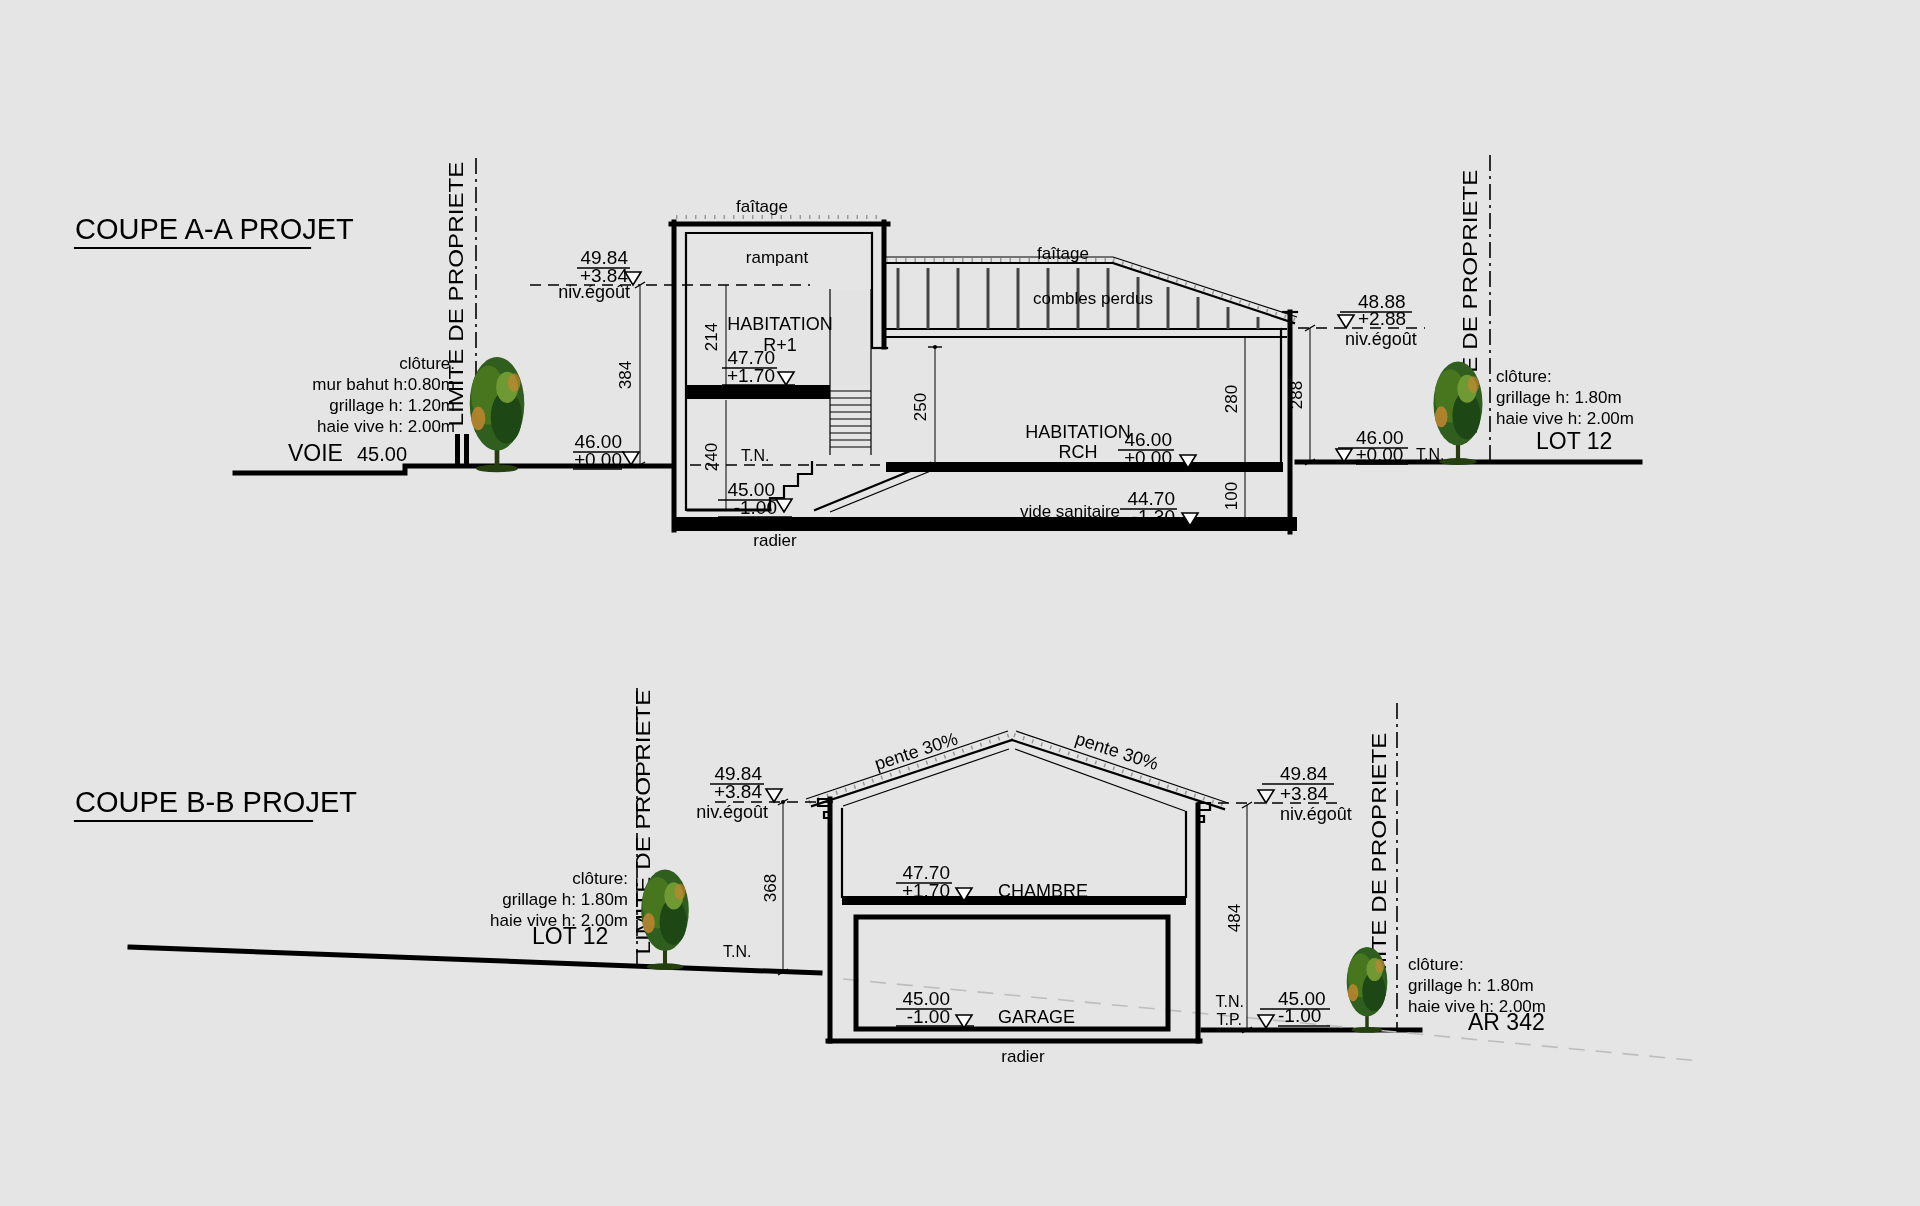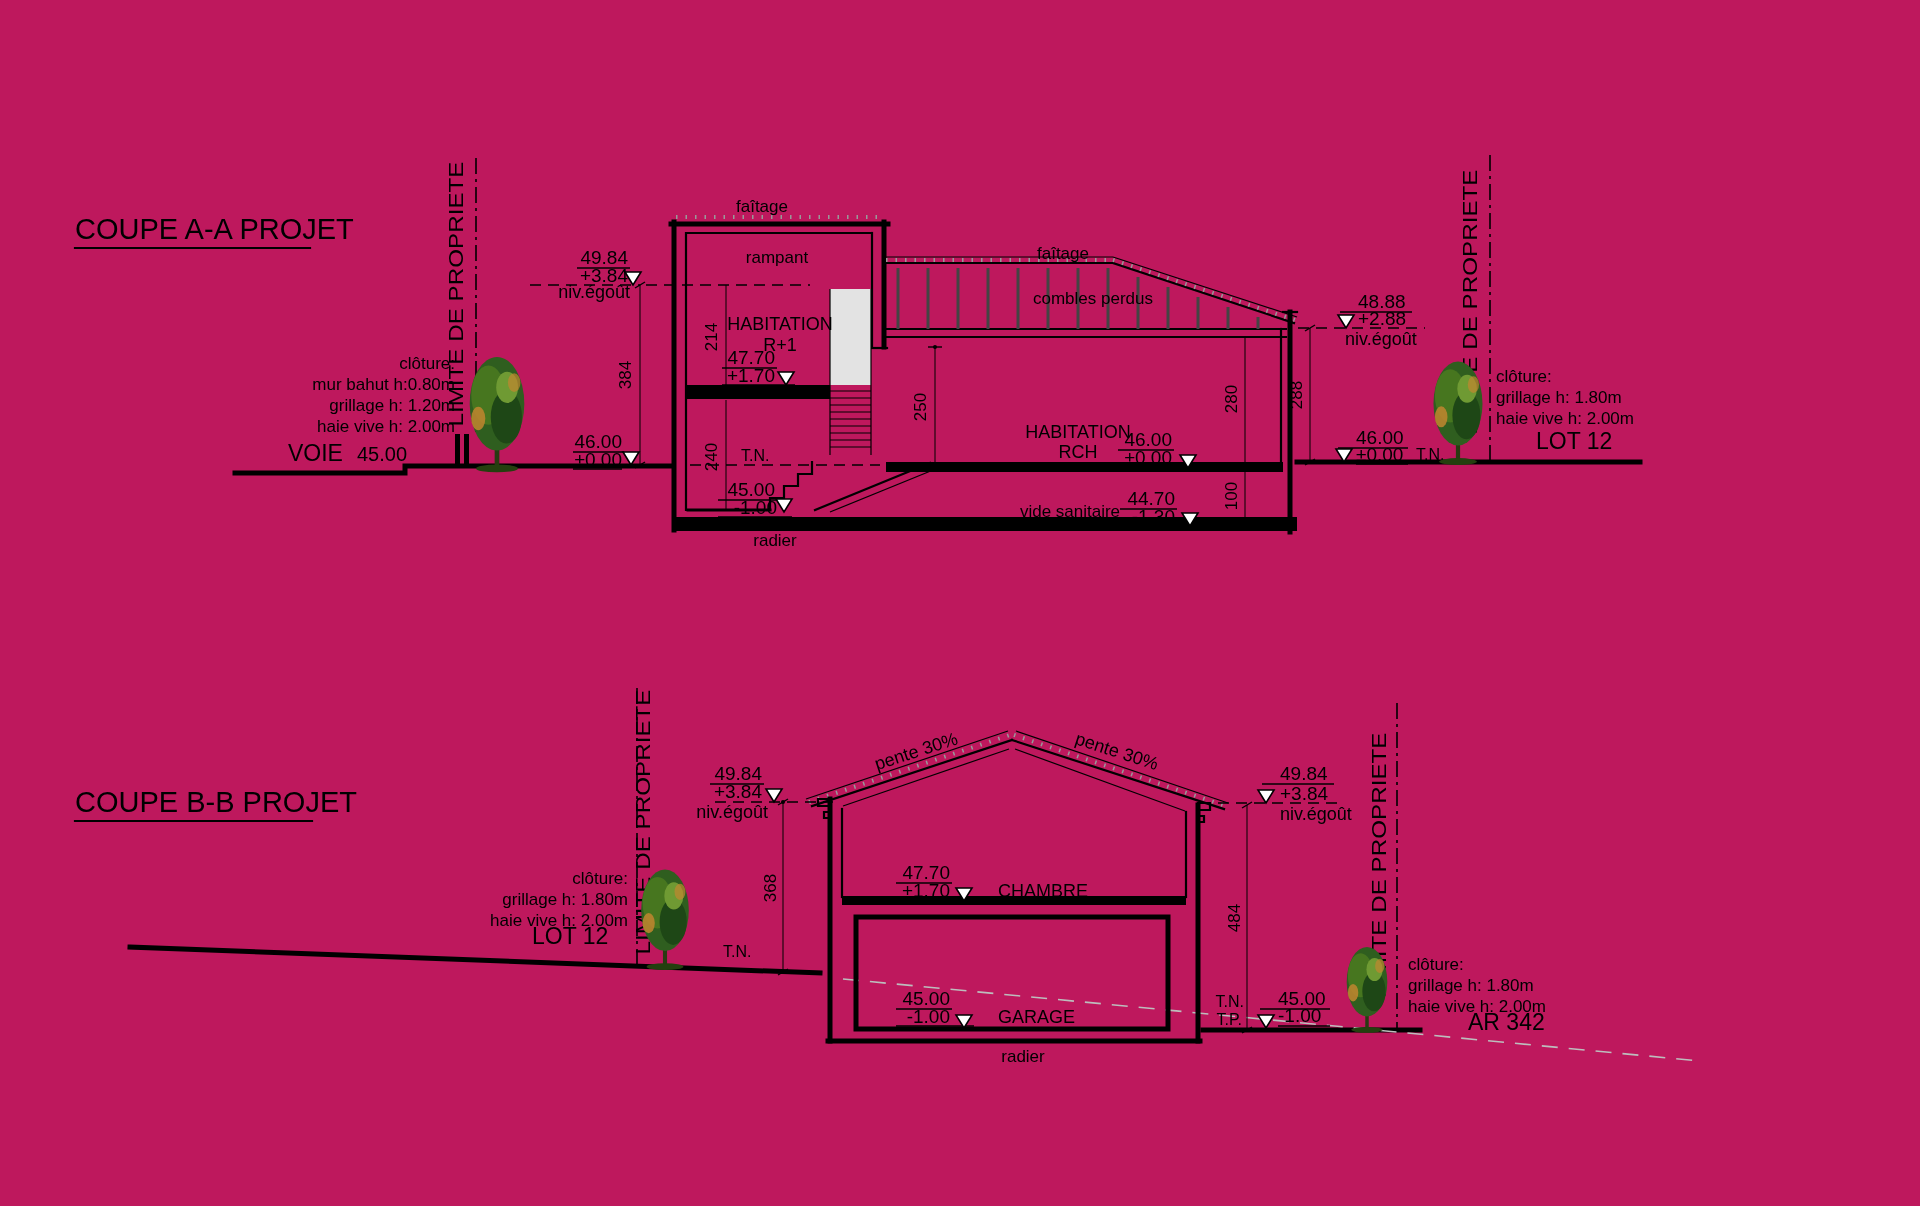--- a/index.html
+++ b/index.html
@@ -1,16 +1,16 @@
 <!DOCTYPE html>
 <html><head>
 <meta charset="utf-8">
 <style>
   html,body{margin:0;padding:0;background:#ffffff;}
-  .page{width:1920px;height:1206px;position:relative;background:#be185d;overflow:hidden;}
+  .page{width:1920px;height:1206px;position:relative;background:#e5e5e5;overflow:hidden;}
   svg{display:block;}
   .lw5{stroke:#000;stroke-width:5;fill:none;stroke-linecap:square}
   .lw3{stroke:#000;stroke-width:3;fill:none;stroke-linecap:square}
   .lw2{stroke:#000;stroke-width:2.2;fill:none;stroke-linecap:square}
   .lw1{stroke:#000;stroke-width:1.2;fill:none}
   .dim{stroke:#000;stroke-width:1;fill:none}
   .tick{stroke:#000;stroke-width:1.4;fill:none}
   .dash{stroke:#000;stroke-width:1.4;fill:none;stroke-dasharray:11 7}
   .dashdot{stroke:#000;stroke-width:1.6;fill:none;stroke-dasharray:16 5 3 5}
   .tile{stroke:#999;stroke-width:4;fill:none;stroke-dasharray:1.5 8}

